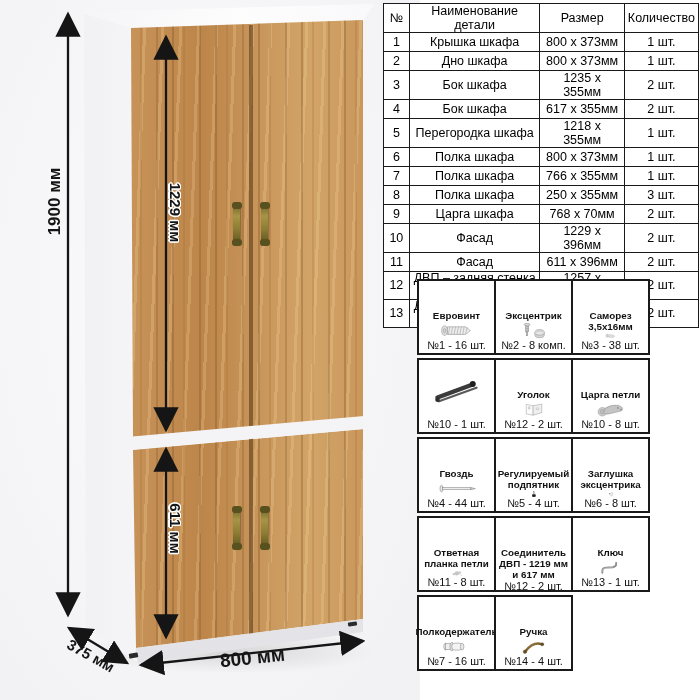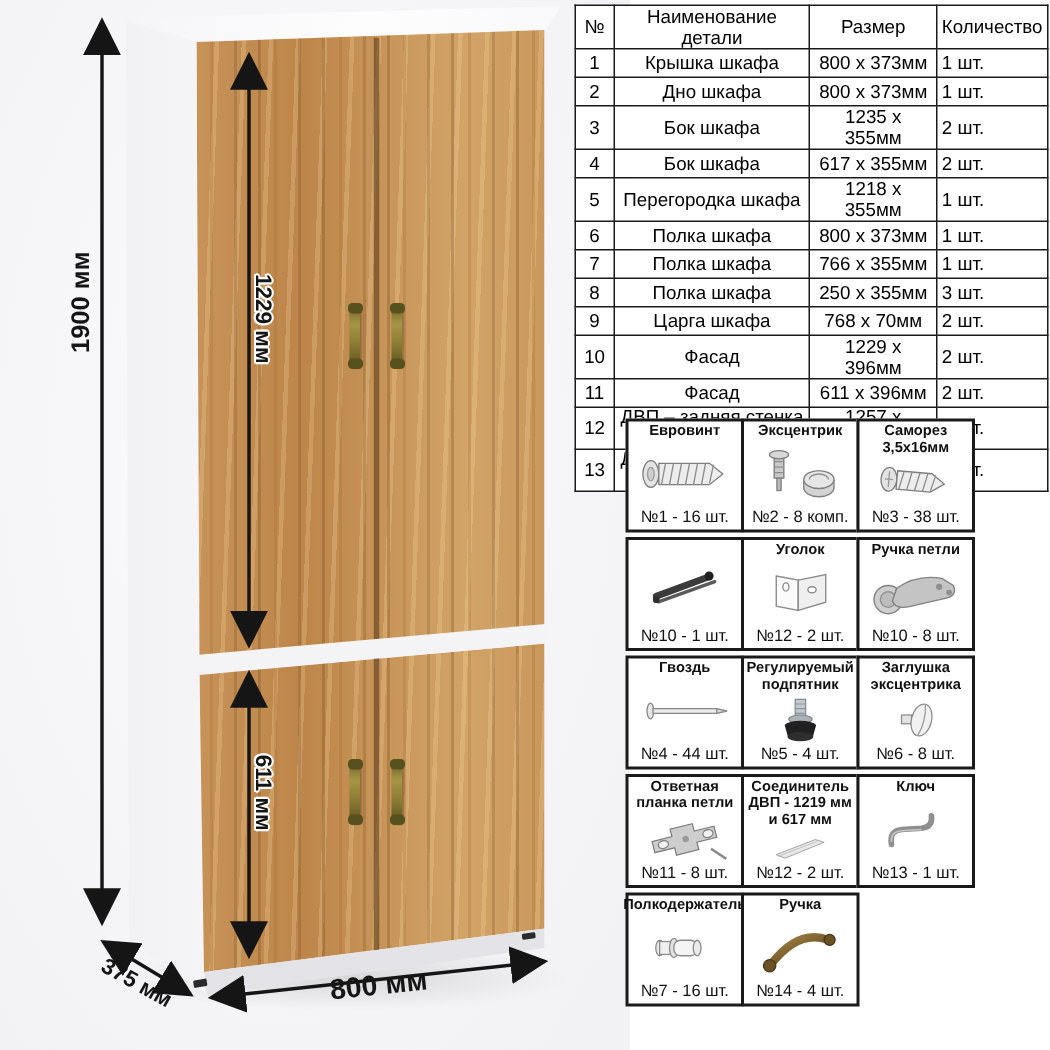--- a/index.html
+++ b/index.html
@@ -57,31 +57,31 @@
   
   .parts-table{position:absolute;left:383px;top:3px;width:316px;border-collapse:collapse;
                font-size:12.5px;color:#000;}
   .parts-table th,.parts-table td{border:1.5px solid #1a1a1a;padding:0 3px;vertical-align:middle;
                background:#fff;}
   .parts-table th{height:21px;font-weight:normal;text-align:center;}
   .parts-table td{height:18px;}
   .col-num{width:20px;text-align:center;}
   .col-name{width:133px;text-align:center;}
   .col-size{width:86px;text-align:center;}
-  .col-qty{width:65px;}
+  .col-qty{width:65px;text-align:center;}
   .row-tall td{height:27px;line-height:1.05;}
 
   
   .hardware{position:absolute;left:417px;top:279px;width:239px;}
   .hw-row{display:flex;margin-bottom:3px;}
   .hw-cell{width:79px;height:76px;border:2px solid #1a1a1a;margin-left:-2px;background:#fff;
            box-sizing:border-box;display:flex;flex-direction:column;align-items:center;
            padding:2px 1px;}
   .hw-cell:first-child{margin-left:0;}
-  .hw-title{font-weight:bold;font-size:9.8px;line-height:1.1;text-align:center;}
+  .hw-title{font-weight:bold;font-size:9.8px;line-height:1.1;text-align:center;margin-top:28px;}
   .hw-icon{flex:1;display:flex;align-items:center;justify-content:center;min-height:0;}
   .hw-icon svg{max-height:100%;}
   .hw-count{font-weight:normal;font-size:11px;white-space:nowrap;}
 </style>
 </head>
 <body>
 
 <div id="screen">
 
   <div class="drawing">
@@ -279,21 +279,21 @@
           <svg width="66" height="38" viewBox="0 0 72 40">
             <path d="M18 8 l16 3 v22 l-16 -3 z" fill="#fbfbfb" stroke="#8a8a8a"></path>
             <path d="M34 11 l20 -4 v20 l-20 6 z" fill="#efefef" stroke="#8a8a8a"></path>
             <ellipse cx="25" cy="16" rx="2.2" ry="3" fill="#fff" stroke="#8a8a8a"></ellipse>
             <ellipse cx="44" cy="18" rx="3" ry="2.2" fill="#fff" stroke="#8a8a8a"></ellipse>
           </svg>
         </div>
         <div class="hw-count">№12 - 2 шт.</div>
       </div>
       <div class="hw-cell">
-        <div class="hw-title">Ручка петли</div>
+        <div class="hw-title">Царга петли</div>
         <div class="hw-icon">
           <svg width="68" height="38" viewBox="0 0 72 40">
             <circle cx="16" cy="25" r="10" fill="#cfcfcf" stroke="#838383"></circle>
             <circle cx="16" cy="25" r="5.5" fill="#bdbdbd" stroke="#939393"></circle>
             <path d="M22 17 q14 -10 32 -7 l8 5 q3 7 -5 9 l-26 6 q-10 2 -12 -4 z" fill="#c4c4c4" stroke="#838383"></path>
             <circle cx="52" cy="16" r="2.2" fill="#8f8f8f"></circle>
             <circle cx="59" cy="20" r="2" fill="#8f8f8f"></circle>
           </svg>
         </div>
         <div class="hw-count">№10 - 8 шт.</div>

